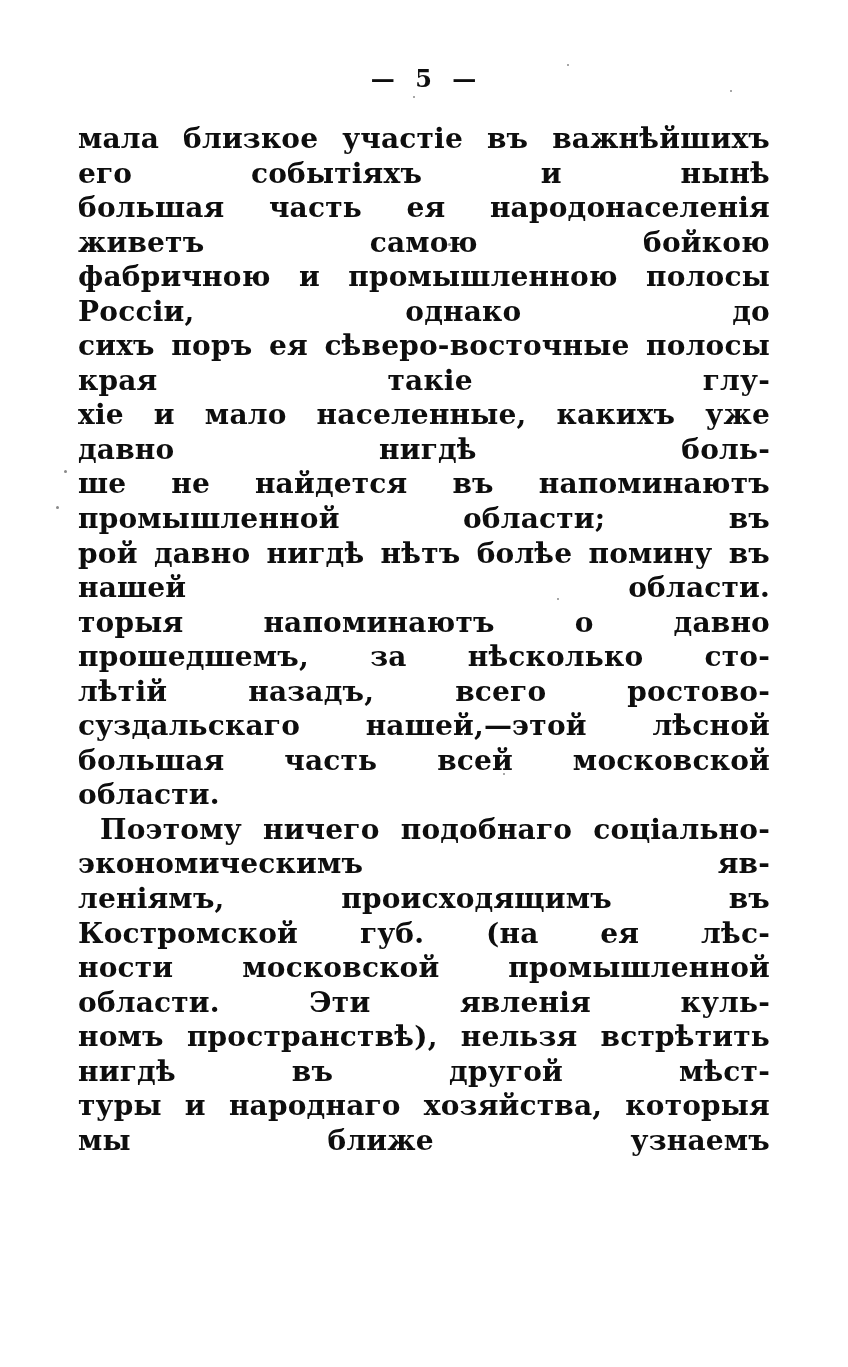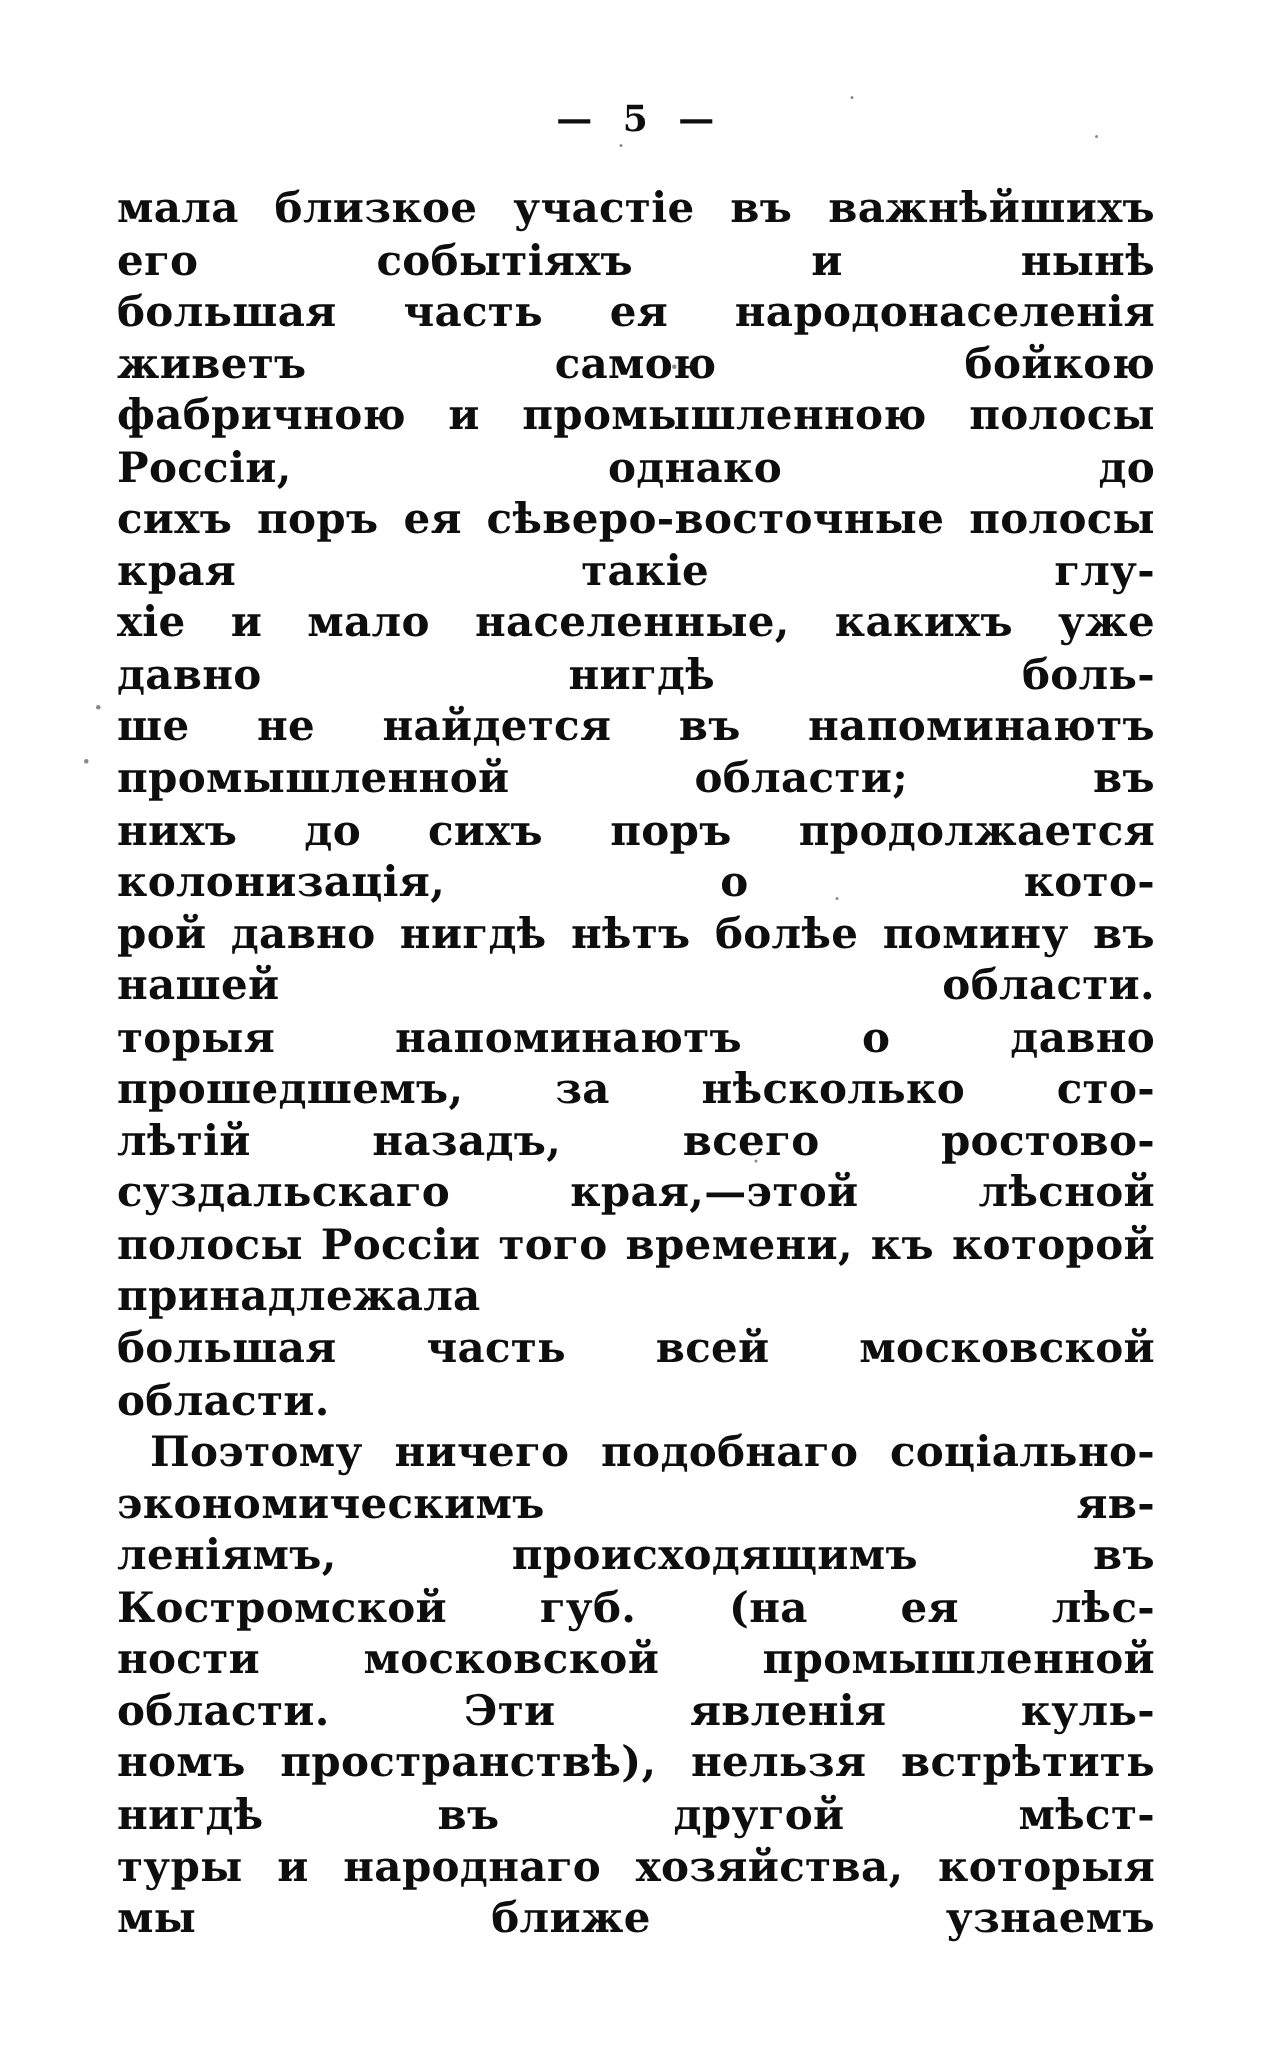--- a/index.html
+++ b/index.html
@@ -59,25 +59,23 @@
 <div class="page">
   <div class="page-header">— 5 —</div>
   <div class="text-block">
       <div class="paragraph">
         <div class="line">мала близкое участіе въ важнѣйшихъ его событіяхъ и нынѣ</div>
         <div class="line">большая часть ея народонаселенія живетъ самою бойкою</div>
         <div class="line">фабричною и промышленною полосы Россіи, однако до</div>
         <div class="line">сихъ поръ ея сѣверо-восточные полосы края такіе глу-</div>
         <div class="line">хіе и мало населенные, какихъ уже давно нигдѣ боль-</div>
         <div class="line">ше не найдется въ напоминаютъ промышленной области; въ</div>
-        <div class="line">нихъ до сихъ поръ продолжается колонизація, о кото-</div>
         <div class="line">рой давно нигдѣ нѣтъ болѣе помину въ нашей области.</div>
         <div class="line">торыя напоминаютъ о давно прошедшемъ, за нѣсколько сто-</div>
-        <div class="line">лѣтій назадъ, всего ростово-суздальскаго края,—этой лѣсной</div>
-        <div class="line">полосы Россіи того времени, къ которой принадлежала</div>
+        <div class="line">лѣтій назадъ, всего ростово-суздальскаго нашей,—этой лѣсной</div>
         <div class="line flush">большая часть всей московской области.</div>
       </div>
       <div class="paragraph">
         <div class="line indent">Поэтому ничего подобнаго соціально-экономическимъ яв-</div>
         <div class="line">леніямъ, происходящимъ въ Костромской губ. (на ея лѣс-</div>
         <div class="line">ности московской промышленной области. Эти явленія куль-</div>
         <div class="line">номъ пространствѣ), нельзя встрѣтить нигдѣ въ другой мѣст-</div>
         <div class="line">туры и народнаго хозяйства, которыя мы ближе узнаемъ</div>
       </div>
     </div>

